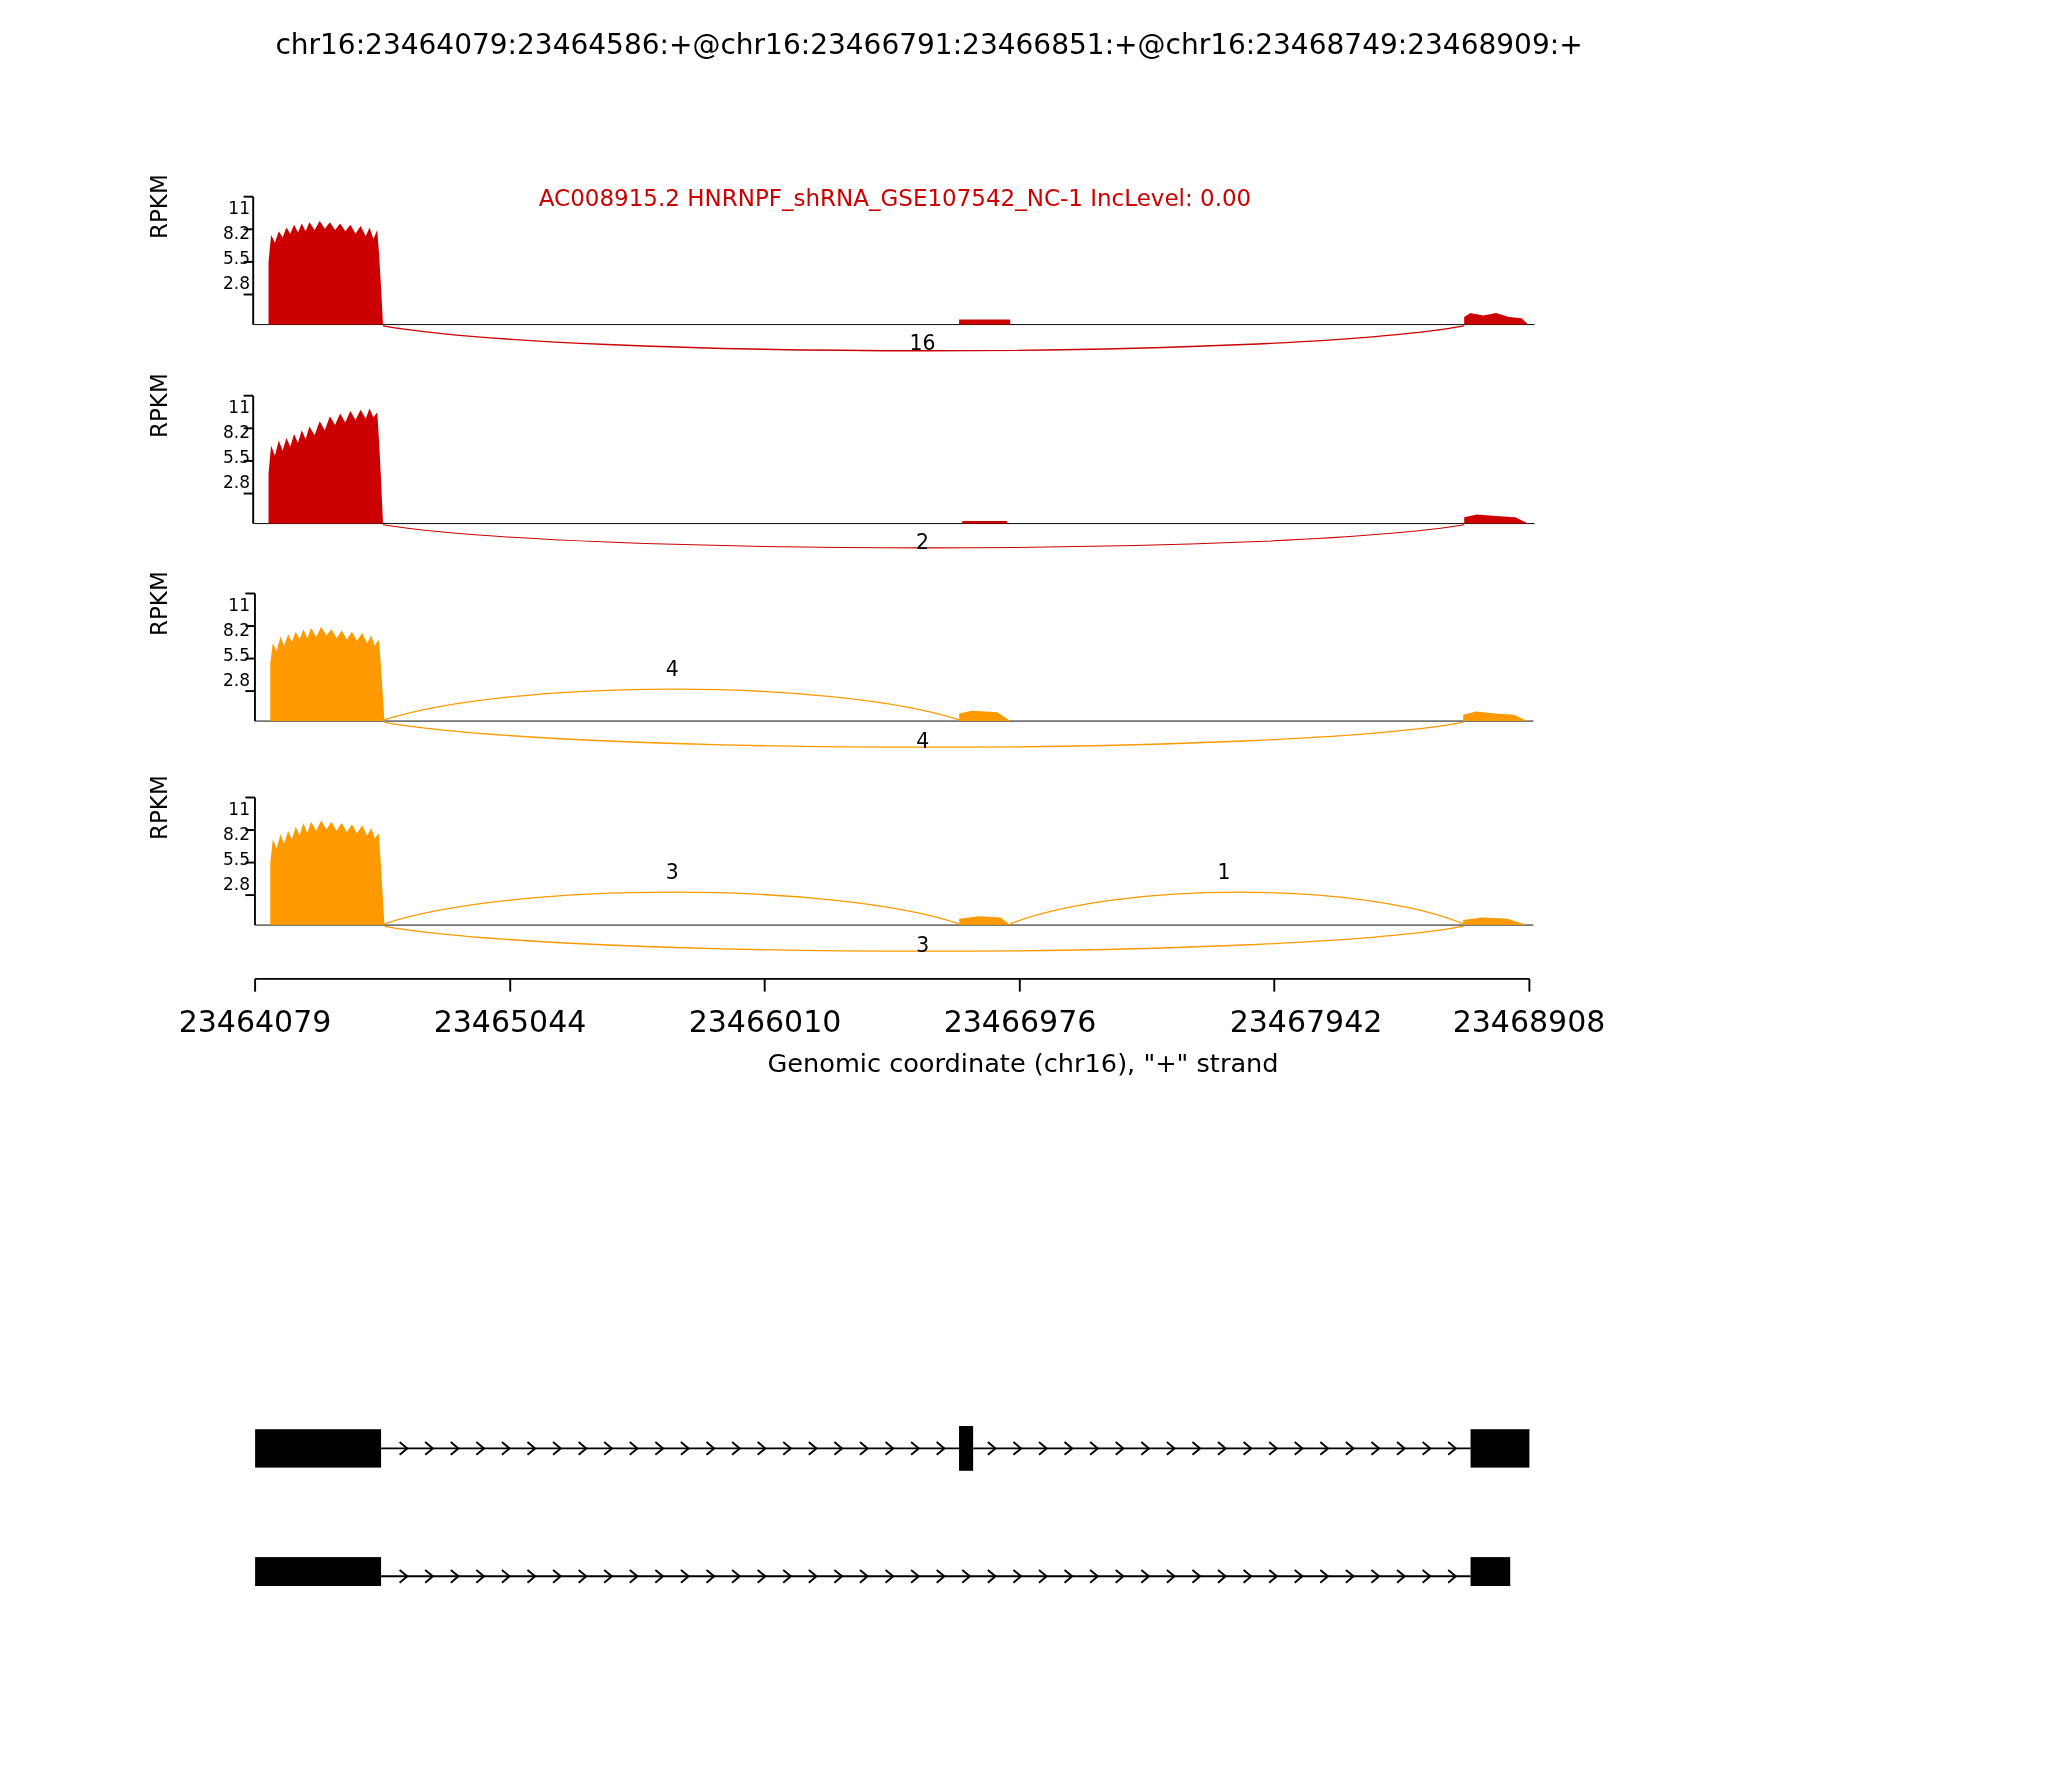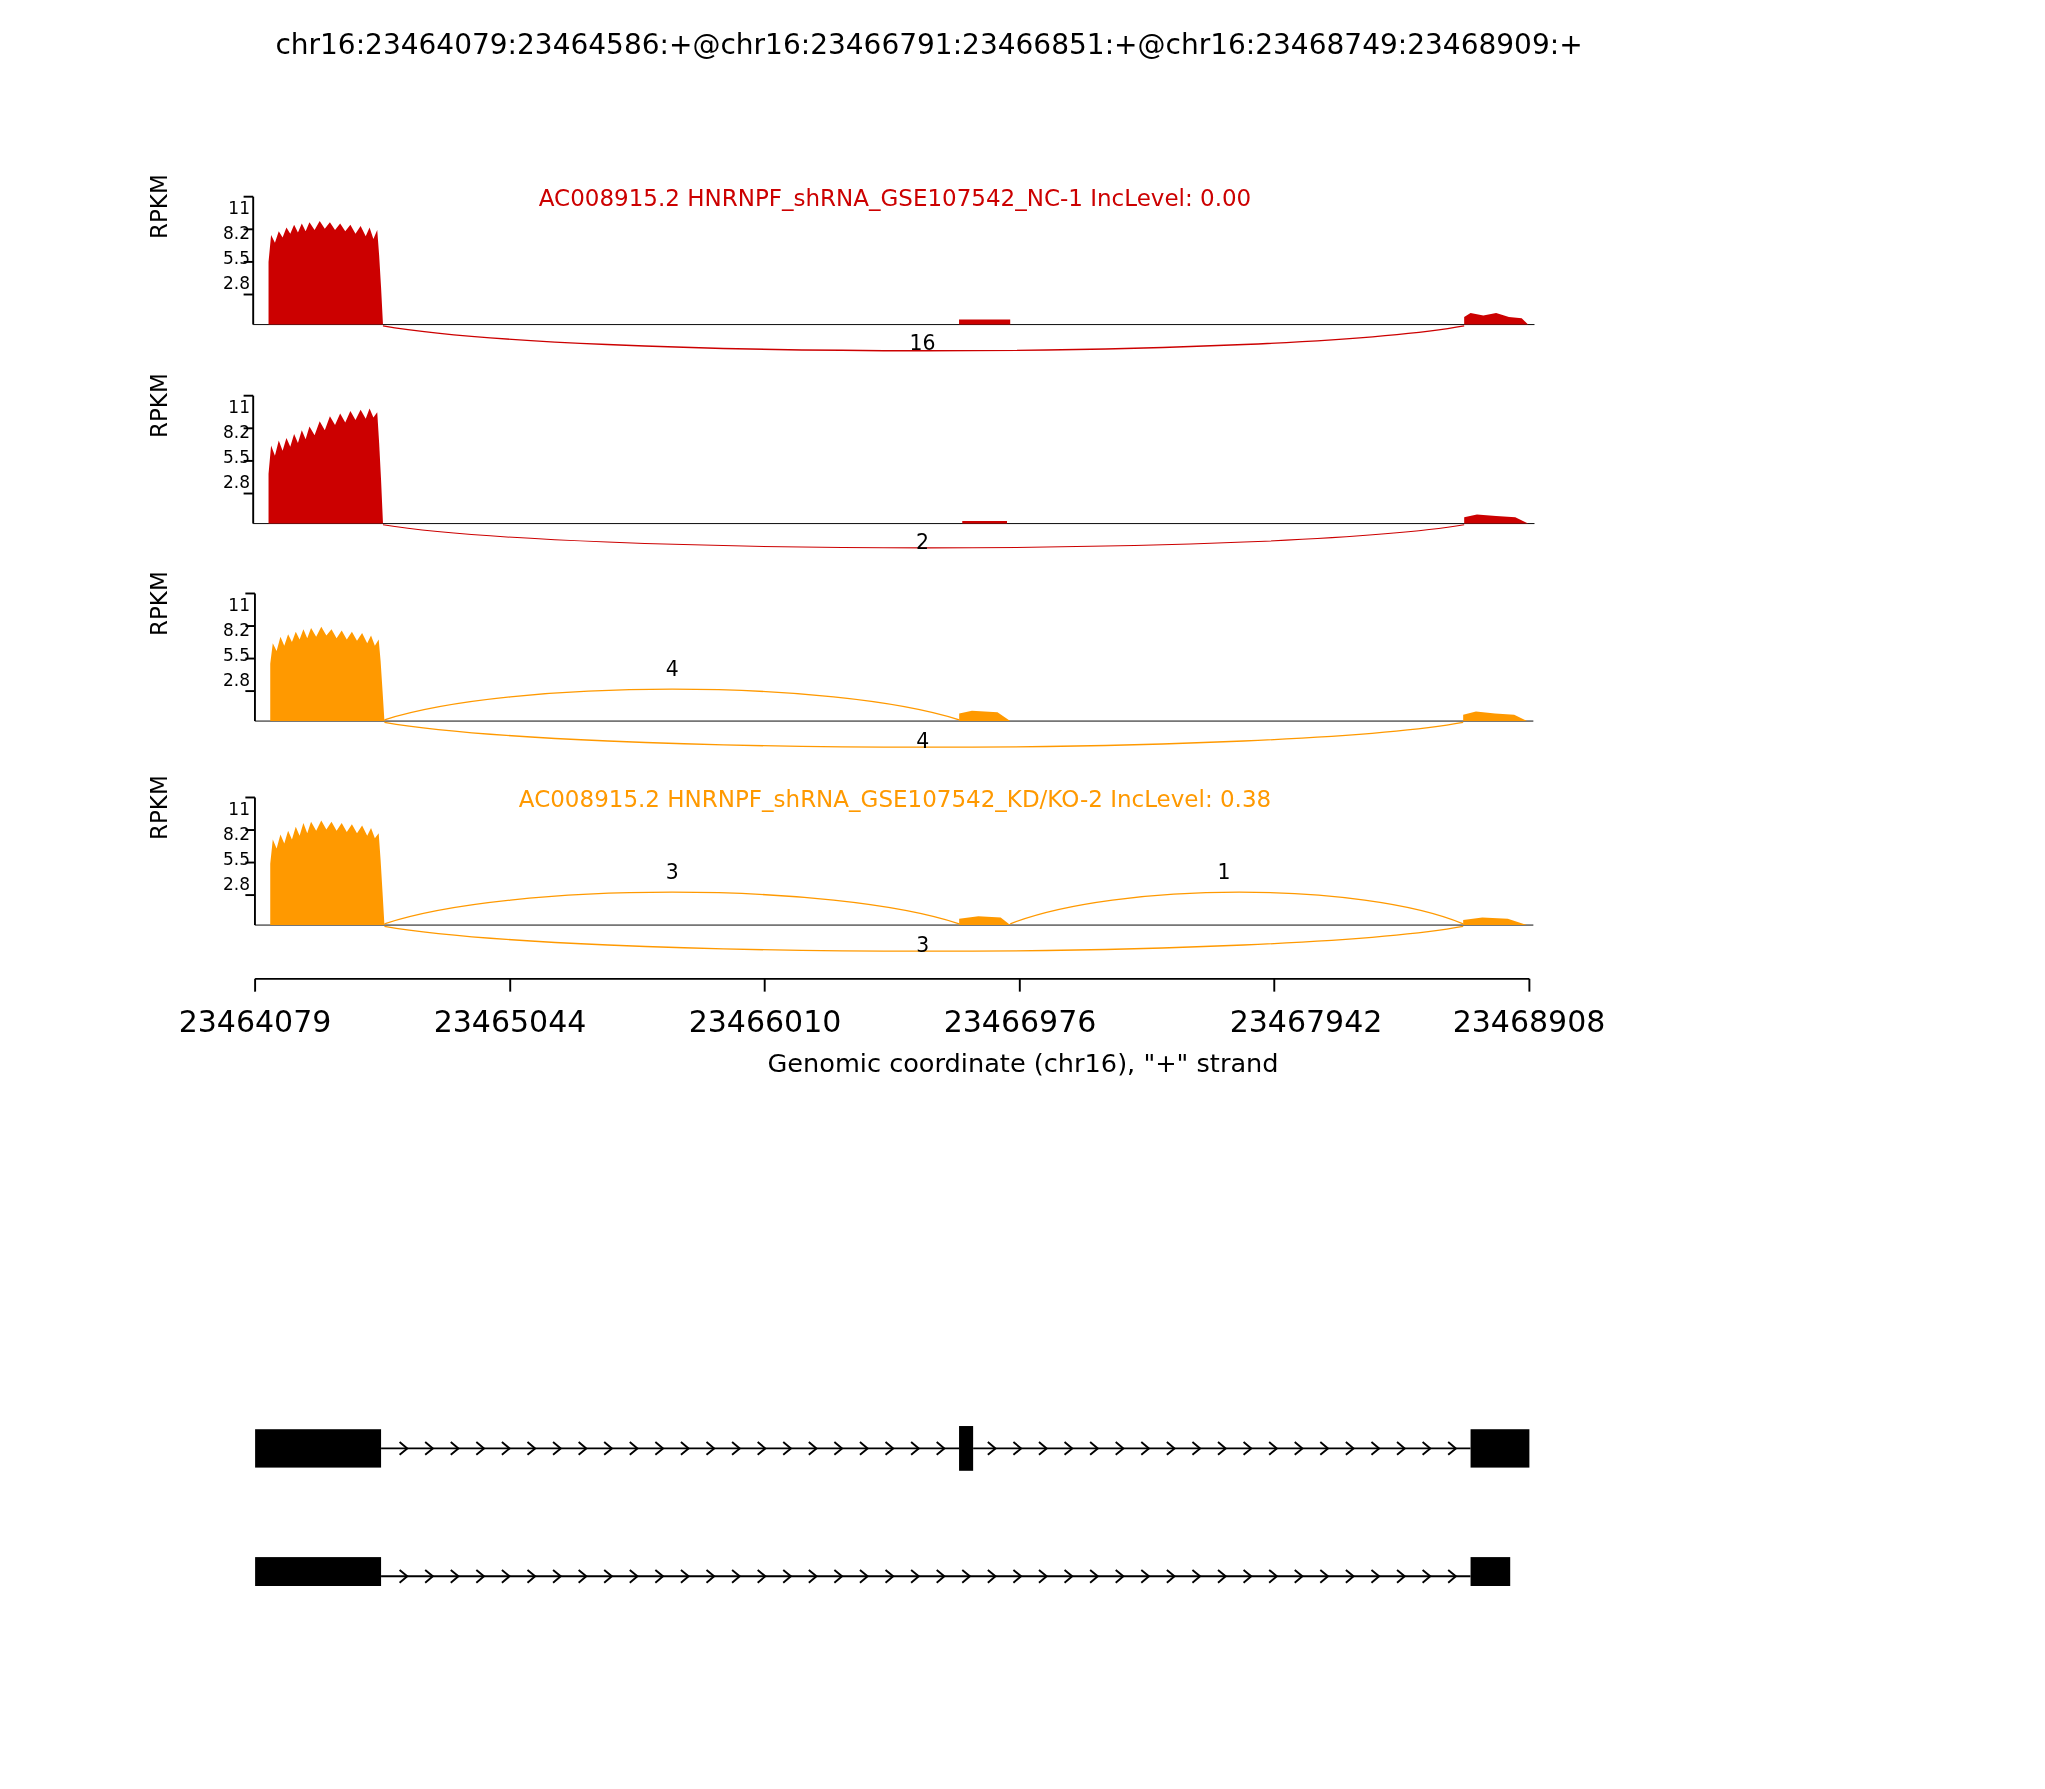--- a/index.html
+++ b/index.html
@@ -178,21 +178,20 @@
 
     <path d="M599,216 C800,152 1300,152 1500,216" fill="none" stroke="#ff9900" stroke-width="2"></path>
     <text x="1050" y="148" font-size="32" fill="#000" text-anchor="middle" font-family="DejaVu Sans, sans-serif">4</text>
 
     <path d="M599,220 C900,272 2000,272 2290,220" fill="none" stroke="#ff9900" stroke-width="2"></path>
     <text x="1443" y="260" font-size="32" fill="#000" text-anchor="middle" font-family="DejaVu Sans, sans-serif">4</text>
   </svg>
 </div>
 
 <div class="panel" style="top:786px;height:185px;">
-  <div class="panel-title" style="color:#ff9900;">AC008915.2 HNRNPF_shRNA_GSE107542_KD/KO-2 IncLevel: 0.38</div>
   <div class="ylabel">RPKM</div>
   <div class="yticks">
     <div>11</div>
     <div>8.2</div>
     <div>5.5</div>
     <div>2.8</div>
   </div>
   <svg class="plotsvg" width="2046" height="185" viewBox="0 0 3200 290">
     <line x1="396" y1="18" x2="396" y2="218" stroke="#000" stroke-width="3"></line>
     <line x1="396" y1="218" x2="2400" y2="218" stroke="#000" stroke-width="1.5"></line>

